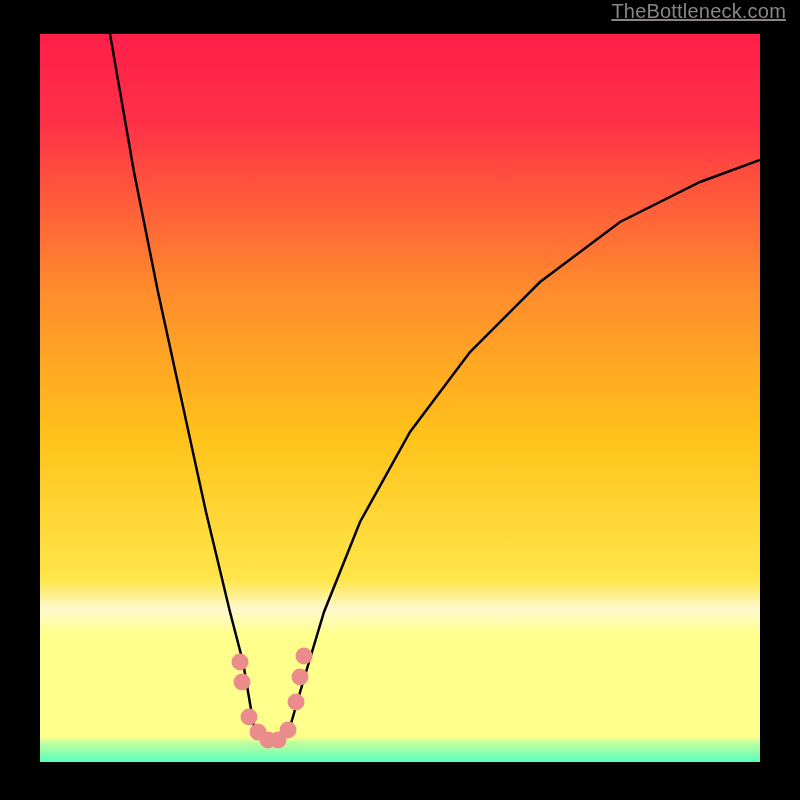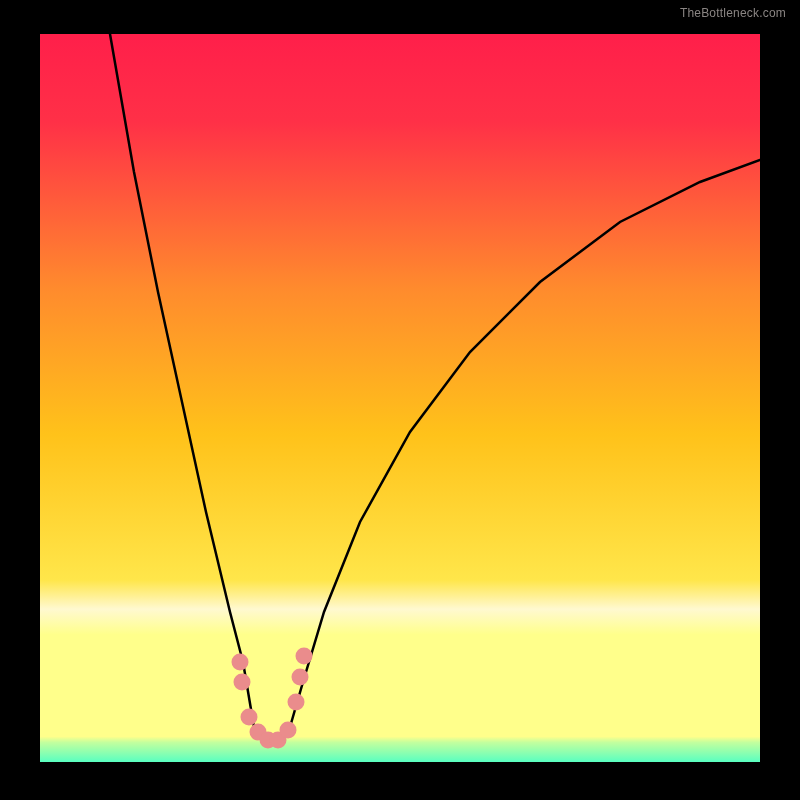--- a/index.html
+++ b/index.html
@@ -6,27 +6,28 @@
   body {
     width: 800px;
     height: 800px;
     background: #000;
     position: relative;
     font-family: Arial, Helvetica, sans-serif;
     overflow: hidden;
   }
   .watermark {
     position: absolute;
-    top: 6px;
+    top: 0;
     right: 14px;
     color: #8a8583;
-    font-size: 12px;
+    font-size: 20px;
     letter-spacing: 0.2px;
     user-select: none;
     z-index: 10;
+    text-decoration: underline;
   }
   .plot-area {
     position: absolute;
     left: 40px;
     top: 34px;
     width: 720px;
     height: 728px;
     overflow: hidden;
   }
   svg { width: 100%; height: 100%; display: block; }

